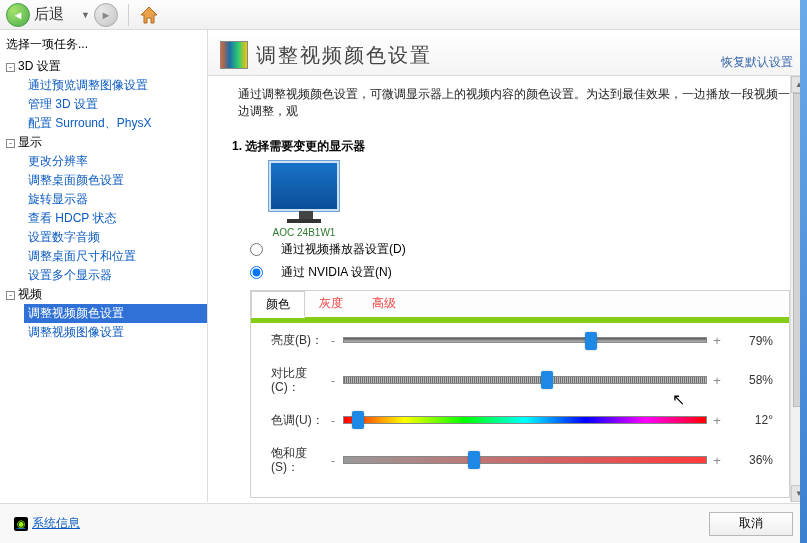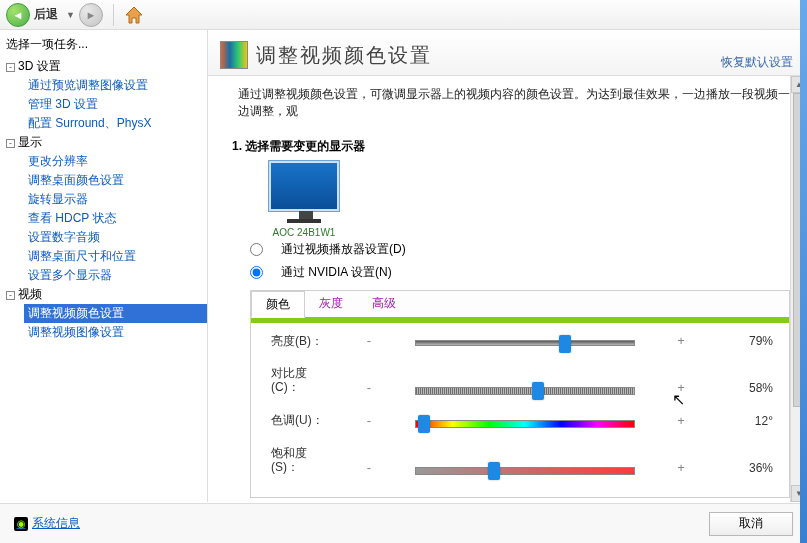--- a/index.html
+++ b/index.html
@@ -2,21 +2,21 @@
 <html><head>
 <meta charset="utf-8">
 <style>
   * { margin: 0; padding: 0; box-sizing: border-box; }
   body { font-family: "Microsoft YaHei", Tahoma, sans-serif; font-size: 12px; background: #fff; color: #000; width: 807px; height: 543px; overflow: hidden; position: relative; }
 
   
   .topbar { height: 30px; background: linear-gradient(#fdfdfd,#f0f0f0); border-bottom: 1px solid #dcdcdc; display: flex; align-items: center; padding: 0 6px; gap: 4px; }
   .nav-btn { width: 24px; height: 24px; border-radius: 50%; background: radial-gradient(circle at 30% 30%, #a5e26a, #4caf50); border: 1px solid #3e9c3e; display:flex; align-items:center; justify-content:center; color:#fff; font-size:11px; cursor:pointer; }
   .nav-btn.disabled { background: radial-gradient(circle at 30% 30%, #e8e8e8,#c5c5c5); border-color:#aaa; color:#888; }
-  .nav-text { font-size: 12px; color:#333; margin-right:4px;font-weight:bold; }
+  .nav-text { font-size: 15px; color:#333; margin-right:13px; }
   .sep { width:1px; height:22px; background:#d0d0d0; margin:0 6px; }
   .home { width:20px; height:18px; }
 
   .main { display:flex; height: 472px; }
 
   
   .sidebar { width:208px; border-right:1px solid #dcdcdc; padding:4px 0 0 2px; overflow:auto; }
   .task-label { font-size:12px; padding:2px 4px 4px 4px; font-weight:normal; }
   .tree-node { margin-left: 4px; }
   .tree-toggle { display:inline-block; width:9px; height:9px; border:1px solid #888; font-size:9px; line-height:7px; text-align:center; margin-right:3px; cursor:pointer; color:#555; background:#fff;}
@@ -40,25 +40,25 @@
   .monitor { width:70px; height:50px; background:linear-gradient(#1873c9,#0b4e98); border:2px solid #cde0f5; margin:0 auto; position:relative; box-shadow:0 0 0 1px #6ba3d9;}
   .monitor::after { content:""; position:absolute; bottom:-10px; left:28px; width:14px; height:8px; background:#444; }
   .monitor-base { width:34px; height:4px; background:#333; margin:8px auto 0; }
   .monitor-label { color:#2c7a2c; font-size:10px; margin-top:4px; }
 
   .radio-row { display:flex; align-items:center; padding:3px 0 3px 42px; gap:18px; }
   .radio-row input { margin:0; }
 
   .tabs { margin:6px 0 0 42px; border:1px solid #d0d0d0; width:540px; position:relative; background:#fff;}
   .tab-strip { display:flex; background:#fdfdfd; border-bottom:6px solid #84cc16;}
-  .tab { padding:4px 14px; font-size:12px; color:#a21caf; cursor:pointer; border-right:1px solid transparent;}
+  .tab { padding:4px 14px; font-size:12px; color:#ef4444; cursor:pointer; border-right:1px solid transparent;}
   .tab.active { background:#fff; border:1px solid #d0d0d0; border-bottom:1px solid #fff; margin-bottom:-1px; color:#000;}
 
   .slider-table { padding:10px 16px 4px 20px; }
-  .slider-row { display:flex; align-items:flex-end; margin-bottom:18px; position:relative;gap:36px;}
+  .slider-row { display:flex; align-items:center; margin-bottom:18px; position:relative;}
   .slider-label { width:56px; font-size:12px; color:#333; line-height:1.2;}
   .minus, .plus { width:12px; color:#888; text-align:center; font-size:13px;}
   .slider-track { flex:1; height:8px; position:relative; margin:0 4px; }
   .track-bg.gray { height:6px; background:linear-gradient(#5a5a5a,#b8b8b8); border:1px solid #888; }
   .track-bg.hatch { height:8px; background:repeating-linear-gradient(90deg,#6e6e6e 0,#6e6e6e 1px,#bababa 1px,#bababa 2px); border:1px solid #888;}
   .track-bg.hue { height:8px; background:linear-gradient(90deg,#ff0000,#ffff00,#00ff00,#00ffff,#0000ff,#ff00ff,#ff0000); border:1px solid #888;}
   .track-bg.sat { height:8px; background:linear-gradient(90deg,#999,#ff3a3a); border:1px solid #888;}
   .thumb { position:absolute; top:-5px; width:12px; height:18px; background:#1d89e4; border-radius:2px; transform:translateX(-50%); cursor:pointer; box-shadow:0 0 2px rgba(0,0,0,.3);}
   .slider-val { width:44px; text-align:right; font-size:12px; color:#333; margin-left:6px;}
 

